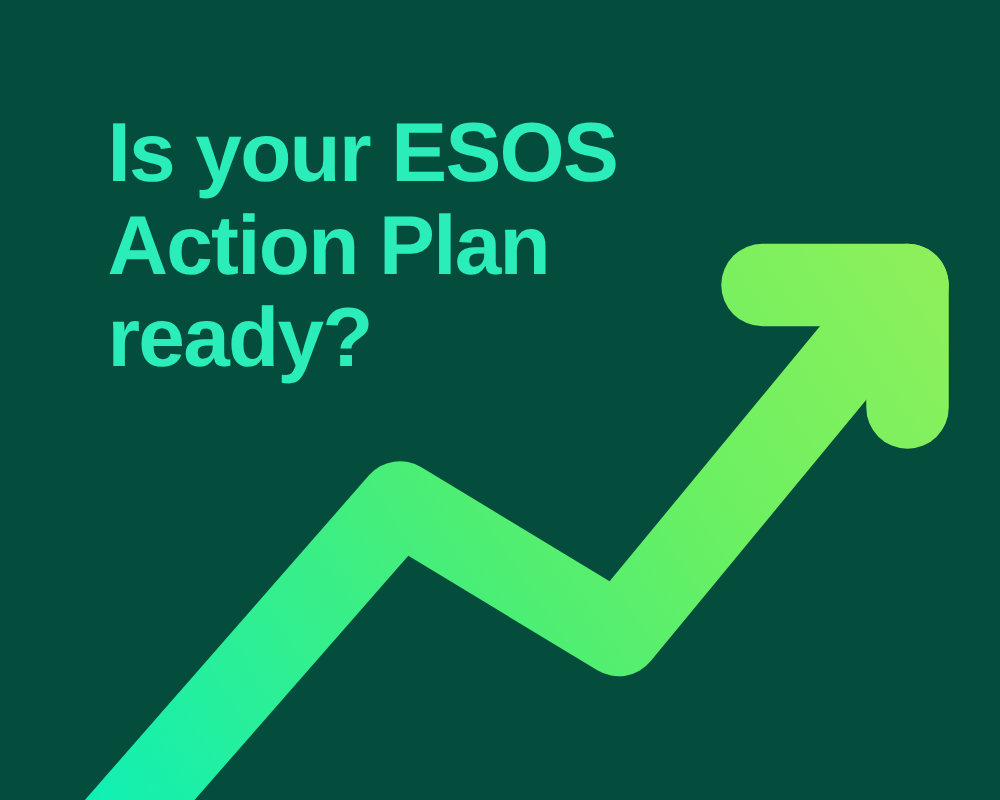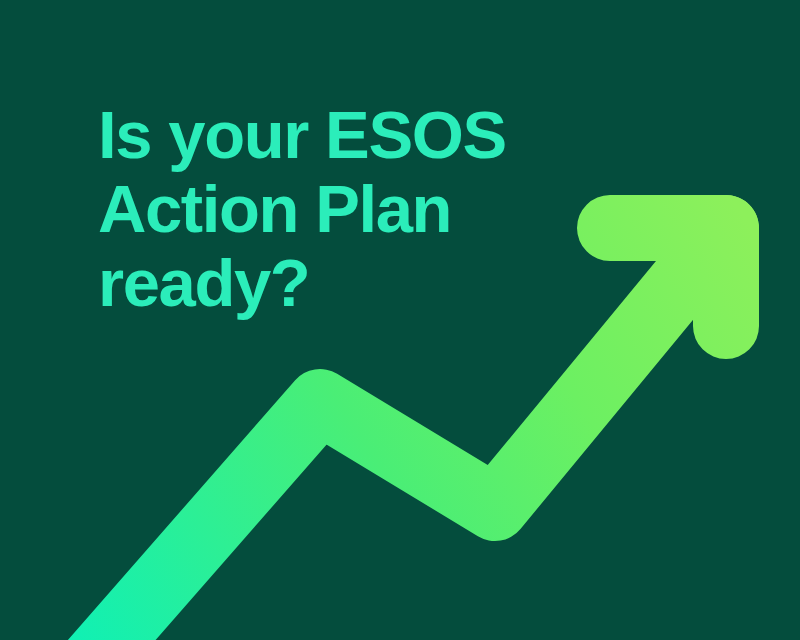--- a/index.html
+++ b/index.html
@@ -31,21 +31,21 @@
     inset: 0;
     width: 800px;
     height: 640px;
   }
 
   #headline {
     position: absolute;
     left: 86px;
     top: 86px;
     width: 470px;
-    margin: 12px;
+    margin: 0;
     color: #2bedba;
     font-family: "Liberation Sans", sans-serif;
     font-weight: bold;
     font-size: 67px;
     line-height: 74px;
     letter-spacing: -1.4px;
     white-space: pre-line;
     -webkit-font-smoothing: antialiased;
   }
 </style>

